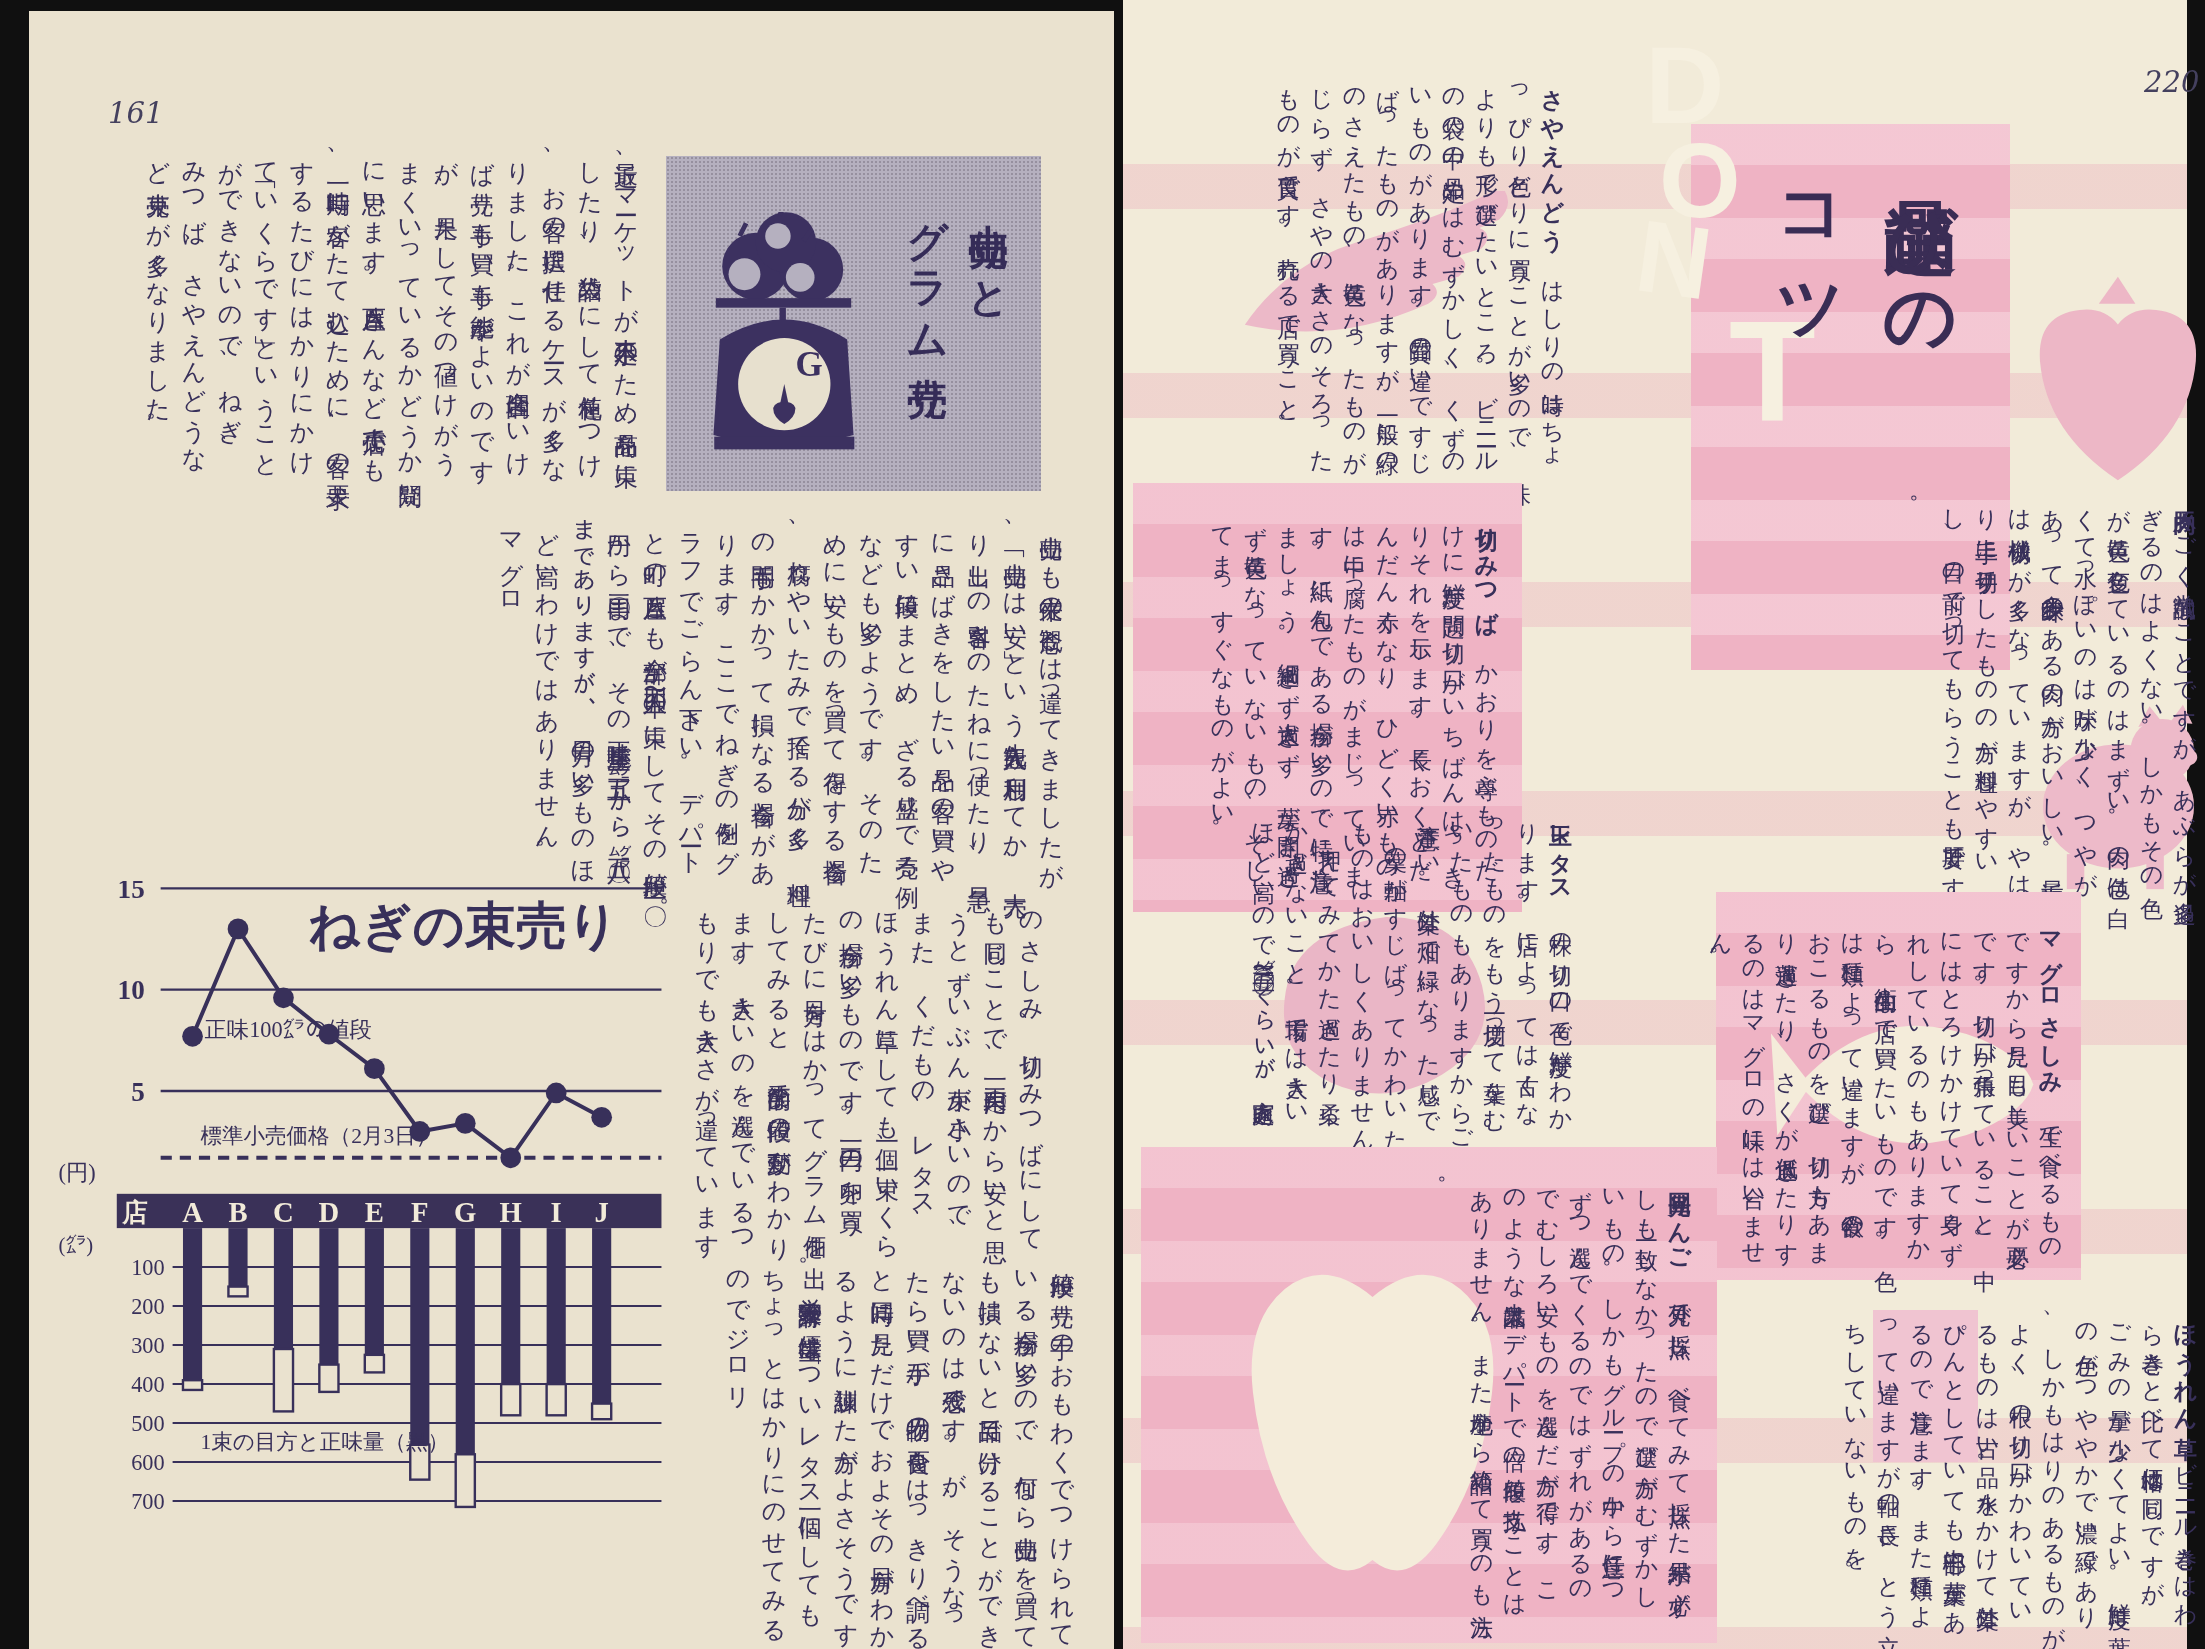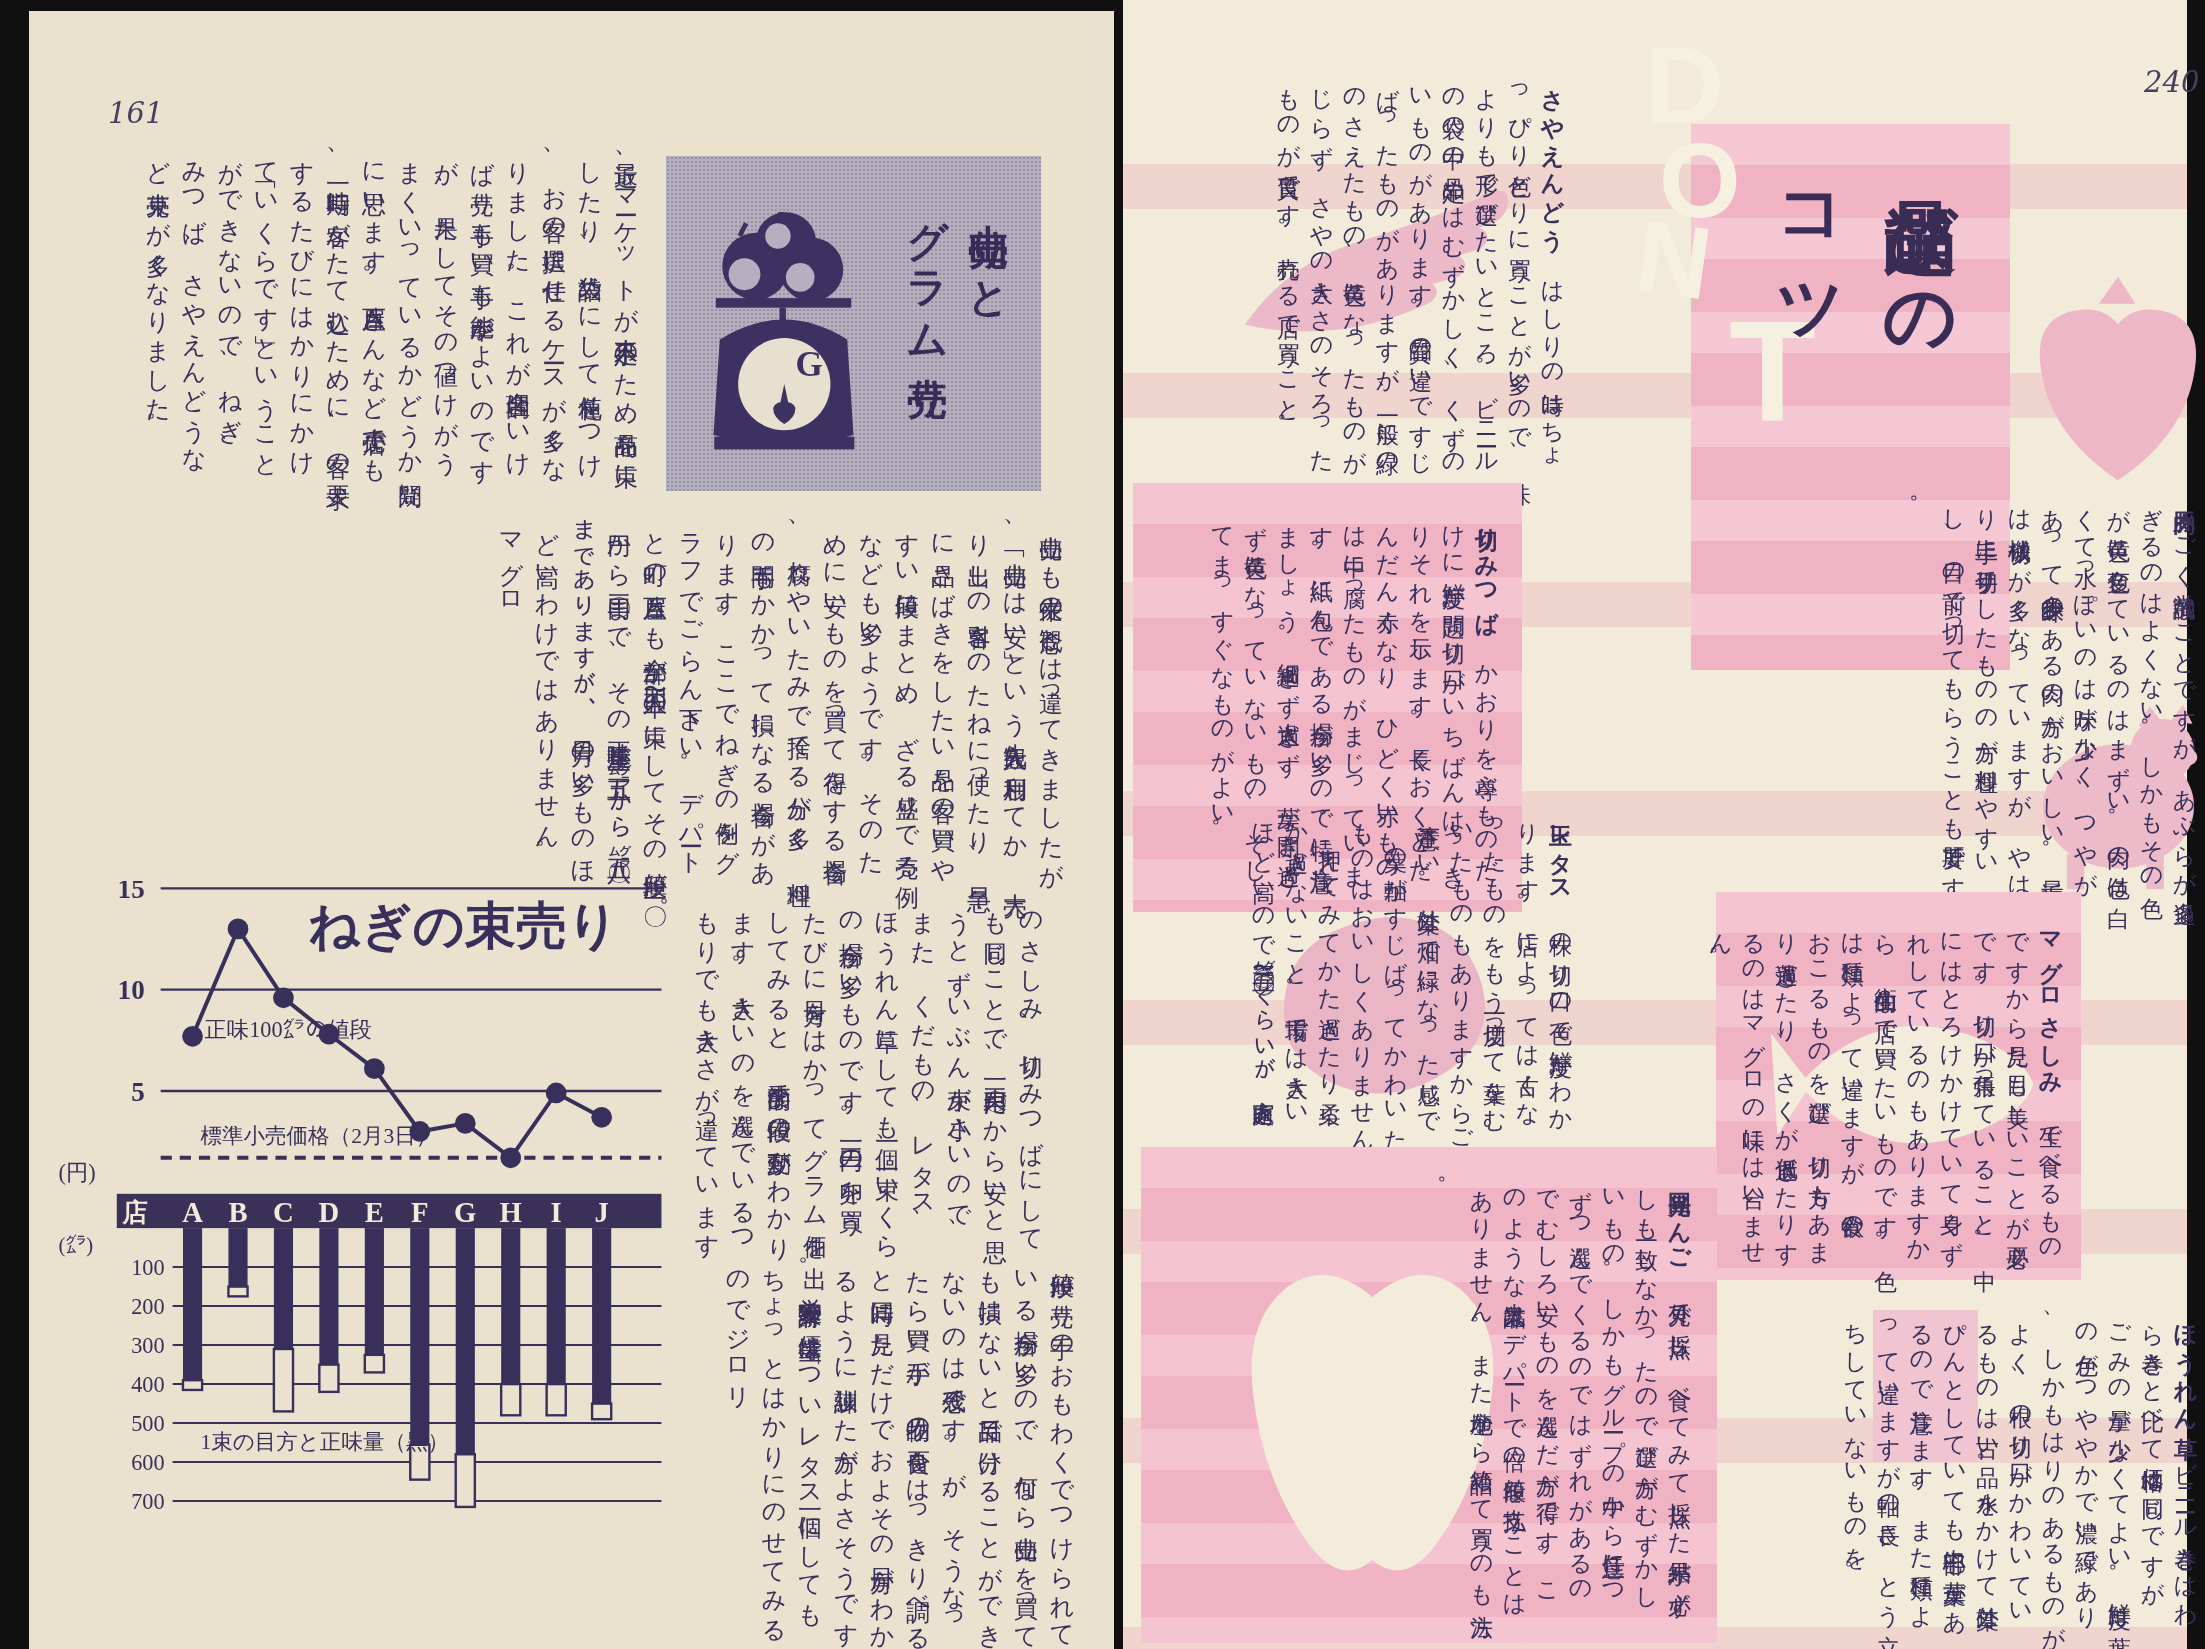--- a/index.html
+++ b/index.html
@@ -147,21 +147,21 @@
       <rect x="624" y="435" width="24" height="195.60000000000002" fill="#38305a"></rect>
       <rect x="624" y="630.6" width="24" height="39.120000000000005" fill="#eae2cf" stroke="#38305a" stroke-width="3"></rect>
       <rect x="681" y="435" width="24" height="220.04999999999995" fill="#38305a"></rect>
       <rect x="681" y="655.05" width="24" height="19.56000000000006" fill="#eae2cf" stroke="#38305a" stroke-width="3"></rect>
       <text x="190" y="712" font-size="27" text-anchor="start" fill="#38305a" font-family="Liberation Serif, DejaVu Serif, serif" font-weight="normal">1束の目方と正味量（黒）</text>
     </svg>
 
   <div id="page-right" class="abs rp"></div>
   <div id="right-stripes" class="abs"></div>
 
-  <div class="abs pagenum" style="left:2144px;top:65px;">240</div>
+  <div class="abs pagenum" style="left:2144px;top:65px;">220</div>
 
   <div id="title-block" class="abs"></div>
   <div class="dont" id="dont-d" style="left:1645px;top:30px;font-size:110px;">D</div>
   <div class="dont" id="dont-o" style="left:1659px;top:128px;font-size:105px;">O</div>
   <div class="dont" id="dont-n" style="left:1637px;top:209px;font-size:102px;transform:rotate(8deg);">N</div>
   <div class="dont" id="dont-t" style="left:1729px;top:301px;font-size:142px;">T</div>
   <div id="main-title" class="abs">品選びの</div>
   <div id="sub-title" class="abs">コツ</div>
 
   <svg class="sil" style="left:1228px;top:191px;" width="303" height="167" viewBox="0 0 380 210">

